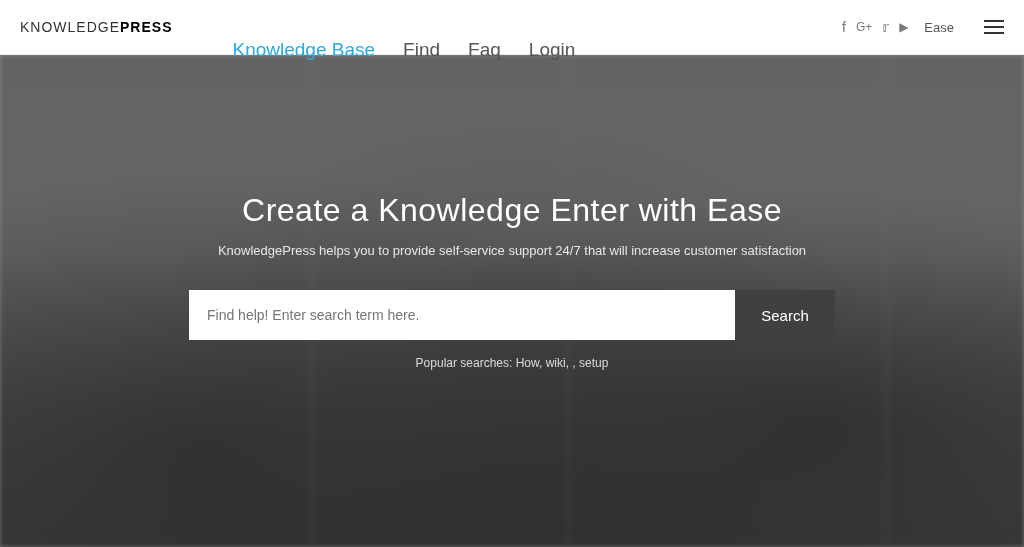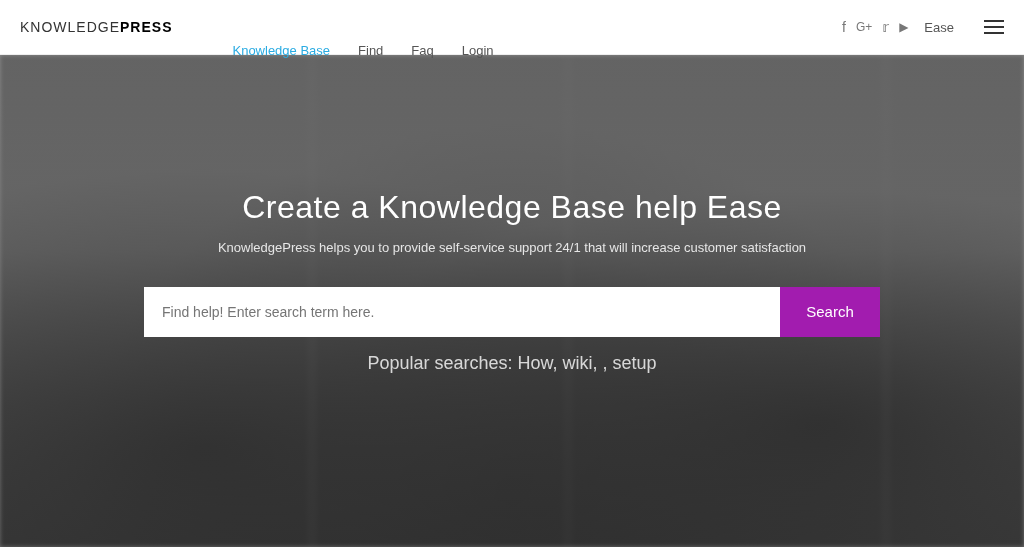--- a/index.html
+++ b/index.html
@@ -48,21 +48,21 @@
     }
 
     .nav {
       display: flex;
       align-items: center;
       gap: 28px;
       margin-left: 60px;
     }
 
     .nav-item {
-      font-size: 13px;
+      font-size: 19px;
       color: #555;
       text-decoration: none;
       cursor: pointer;
       margin-top: 46px;
     }
 
     .nav-item.active {
       color: #29abe2;
     }
 
@@ -189,49 +189,49 @@
     .hero-subtitle {
       font-size: 13px;
       color: rgba(255,255,255,0.85);
       text-align: center;
       margin-bottom: 32px;
       font-weight: 300;
     }
 
     .search-container {
       display: flex;
-      width: 736px;
+      width: 646px;
       height: 50px;
       margin-bottom: 16px;
     }
 
     .search-input {
       flex: 1;
       height: 50px;
       padding: 0 18px;
       font-size: 14px;
       color: #aaa;
       border: none;
       outline: none;
       background: #fff;
     }
 
     .search-button {
       width: 100px;
       height: 50px;
-      background: #a21caf;
+      background: #404040;
       color: #fff;
       border: none;
       font-size: 15px;
       cursor: pointer;
       font-weight: 400;
     }
 
     .popular-searches {
-      font-size: 18px;
+      font-size: 12px;
       color: rgba(255,255,255,0.8);
       text-align: center;
     }
   </style>
 </head>
 <body>
 
 <header class="header">
   <div class="header-left">
     <div class="logo">
@@ -260,22 +260,22 @@
       <span></span>
     </div>
   </div>
 </header>
 
 <section class="hero">
   <div class="hero-bg-img"></div>
   <div class="hero-bg"></div>
 
   <div class="hero-content">
-    <h1 class="hero-title">Create a Knowledge Base help Ease</h1>
-    <p class="hero-subtitle">KnowledgePress helps you to provide self-service support 24/1 that will increase customer satisfaction</p>
+    <h1 class="hero-title">Create a Knowledge Enter with Ease</h1>
+    <p class="hero-subtitle">KnowledgePress helps you to provide self-service support 24/7 that will increase customer satisfaction</p>
 
     <div class="search-container">
       <input class="search-input" type="text" placeholder="Find help! Enter search term here." style="">
       <button class="search-button">Search</button>
     </div>
 
     <p class="popular-searches">Popular searches: How, wiki, , setup</p>
   </div>
 </section>
 

